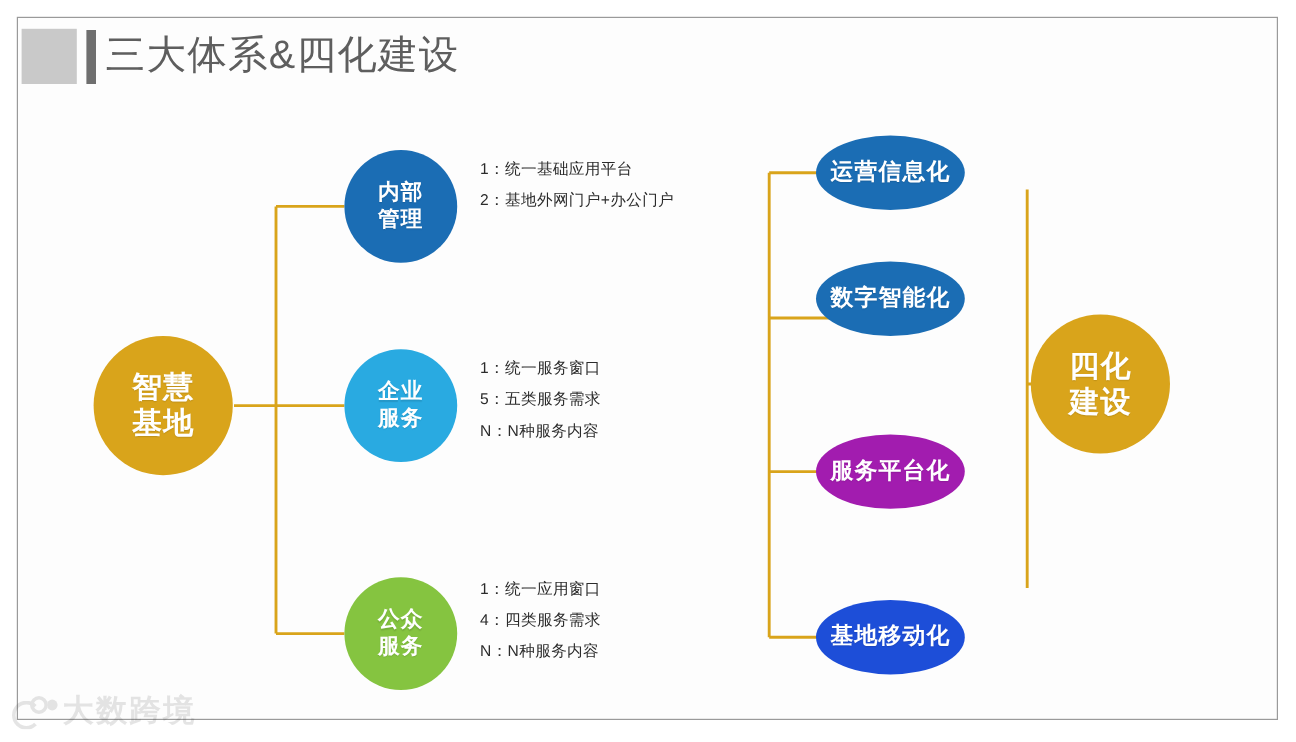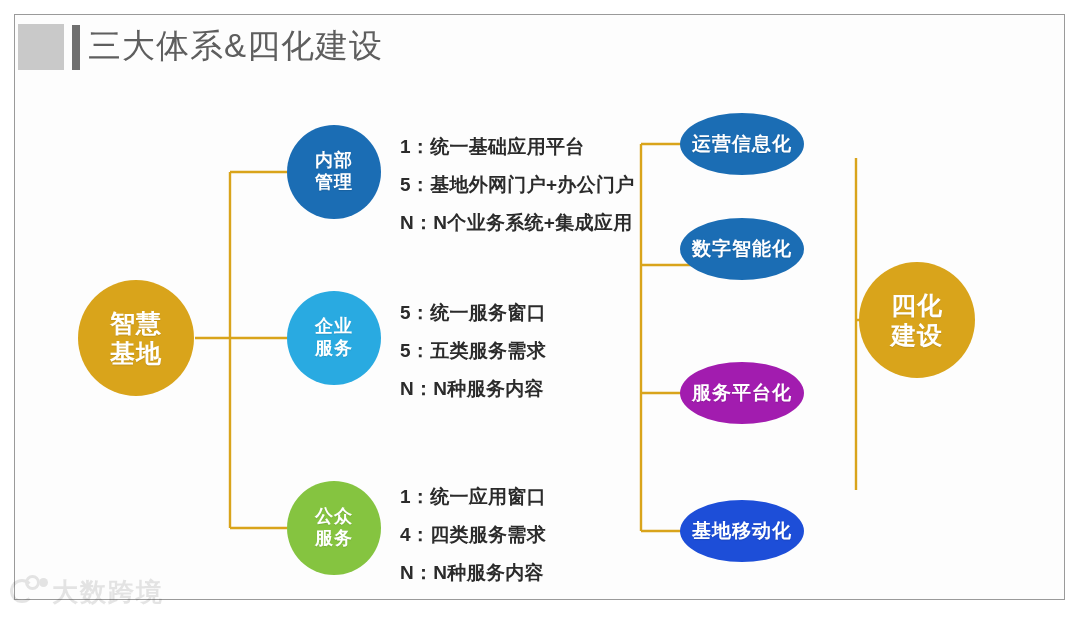--- a/index.html
+++ b/index.html
@@ -76,32 +76,32 @@
     border-radius: 50%;
     font-size: 19px;
     font-family: Liberation Serif, serif;
   }
   .node span { display: block; }
 
   
   .detail {
     position: absolute;
     color: #2b2b2b;
-    font-size: 19px;
-    font-weight: bold;
+    font-size: 13px;
+    font-weight: normal;
     line-height: 2.0;
     white-space: nowrap;
   }
   .detail div { letter-spacing: 0.3px; }
 
   
   #watermark {
     position: absolute;
     left: 10px; bottom: 8px;
-    display: flex; 
+    display: flex; align-items: center;
     opacity: 0.13;
     pointer-events: none;
   }
   #watermark .wm-logo {
     width: 36px; height: 26px;
     margin-right: 6px;
     position: relative;
   }
   #watermark .wm-logo:before {
     content: "";
@@ -172,26 +172,25 @@
     <span>服务</span>
   </div>
 
   <div class="node circle-mid" style="left:287px; top:481px; background:#85C440;">
     <span>公众</span>
     <span>服务</span>
   </div>
 
   <div class="detail" style="left:400px; top:128px;">
     <div>1：统一基础应用平台</div>
-    <div>5：基地外网门户+办公门户</div>
-    <div>N：N个业务系统+集成应用</div>
+    <div>2：基地外网门户+办公门户</div>
   </div>
 
   <div class="detail" style="left:400px; top:294px;">
-    <div>5：统一服务窗口</div>
+    <div>1：统一服务窗口</div>
     <div>5：五类服务需求</div>
     <div>N：N种服务内容</div>
   </div>
 
   <div class="detail" style="left:400px; top:478px;">
     <div>1：统一应用窗口</div>
     <div>4：四类服务需求</div>
     <div>N：N种服务内容</div>
   </div>
 

